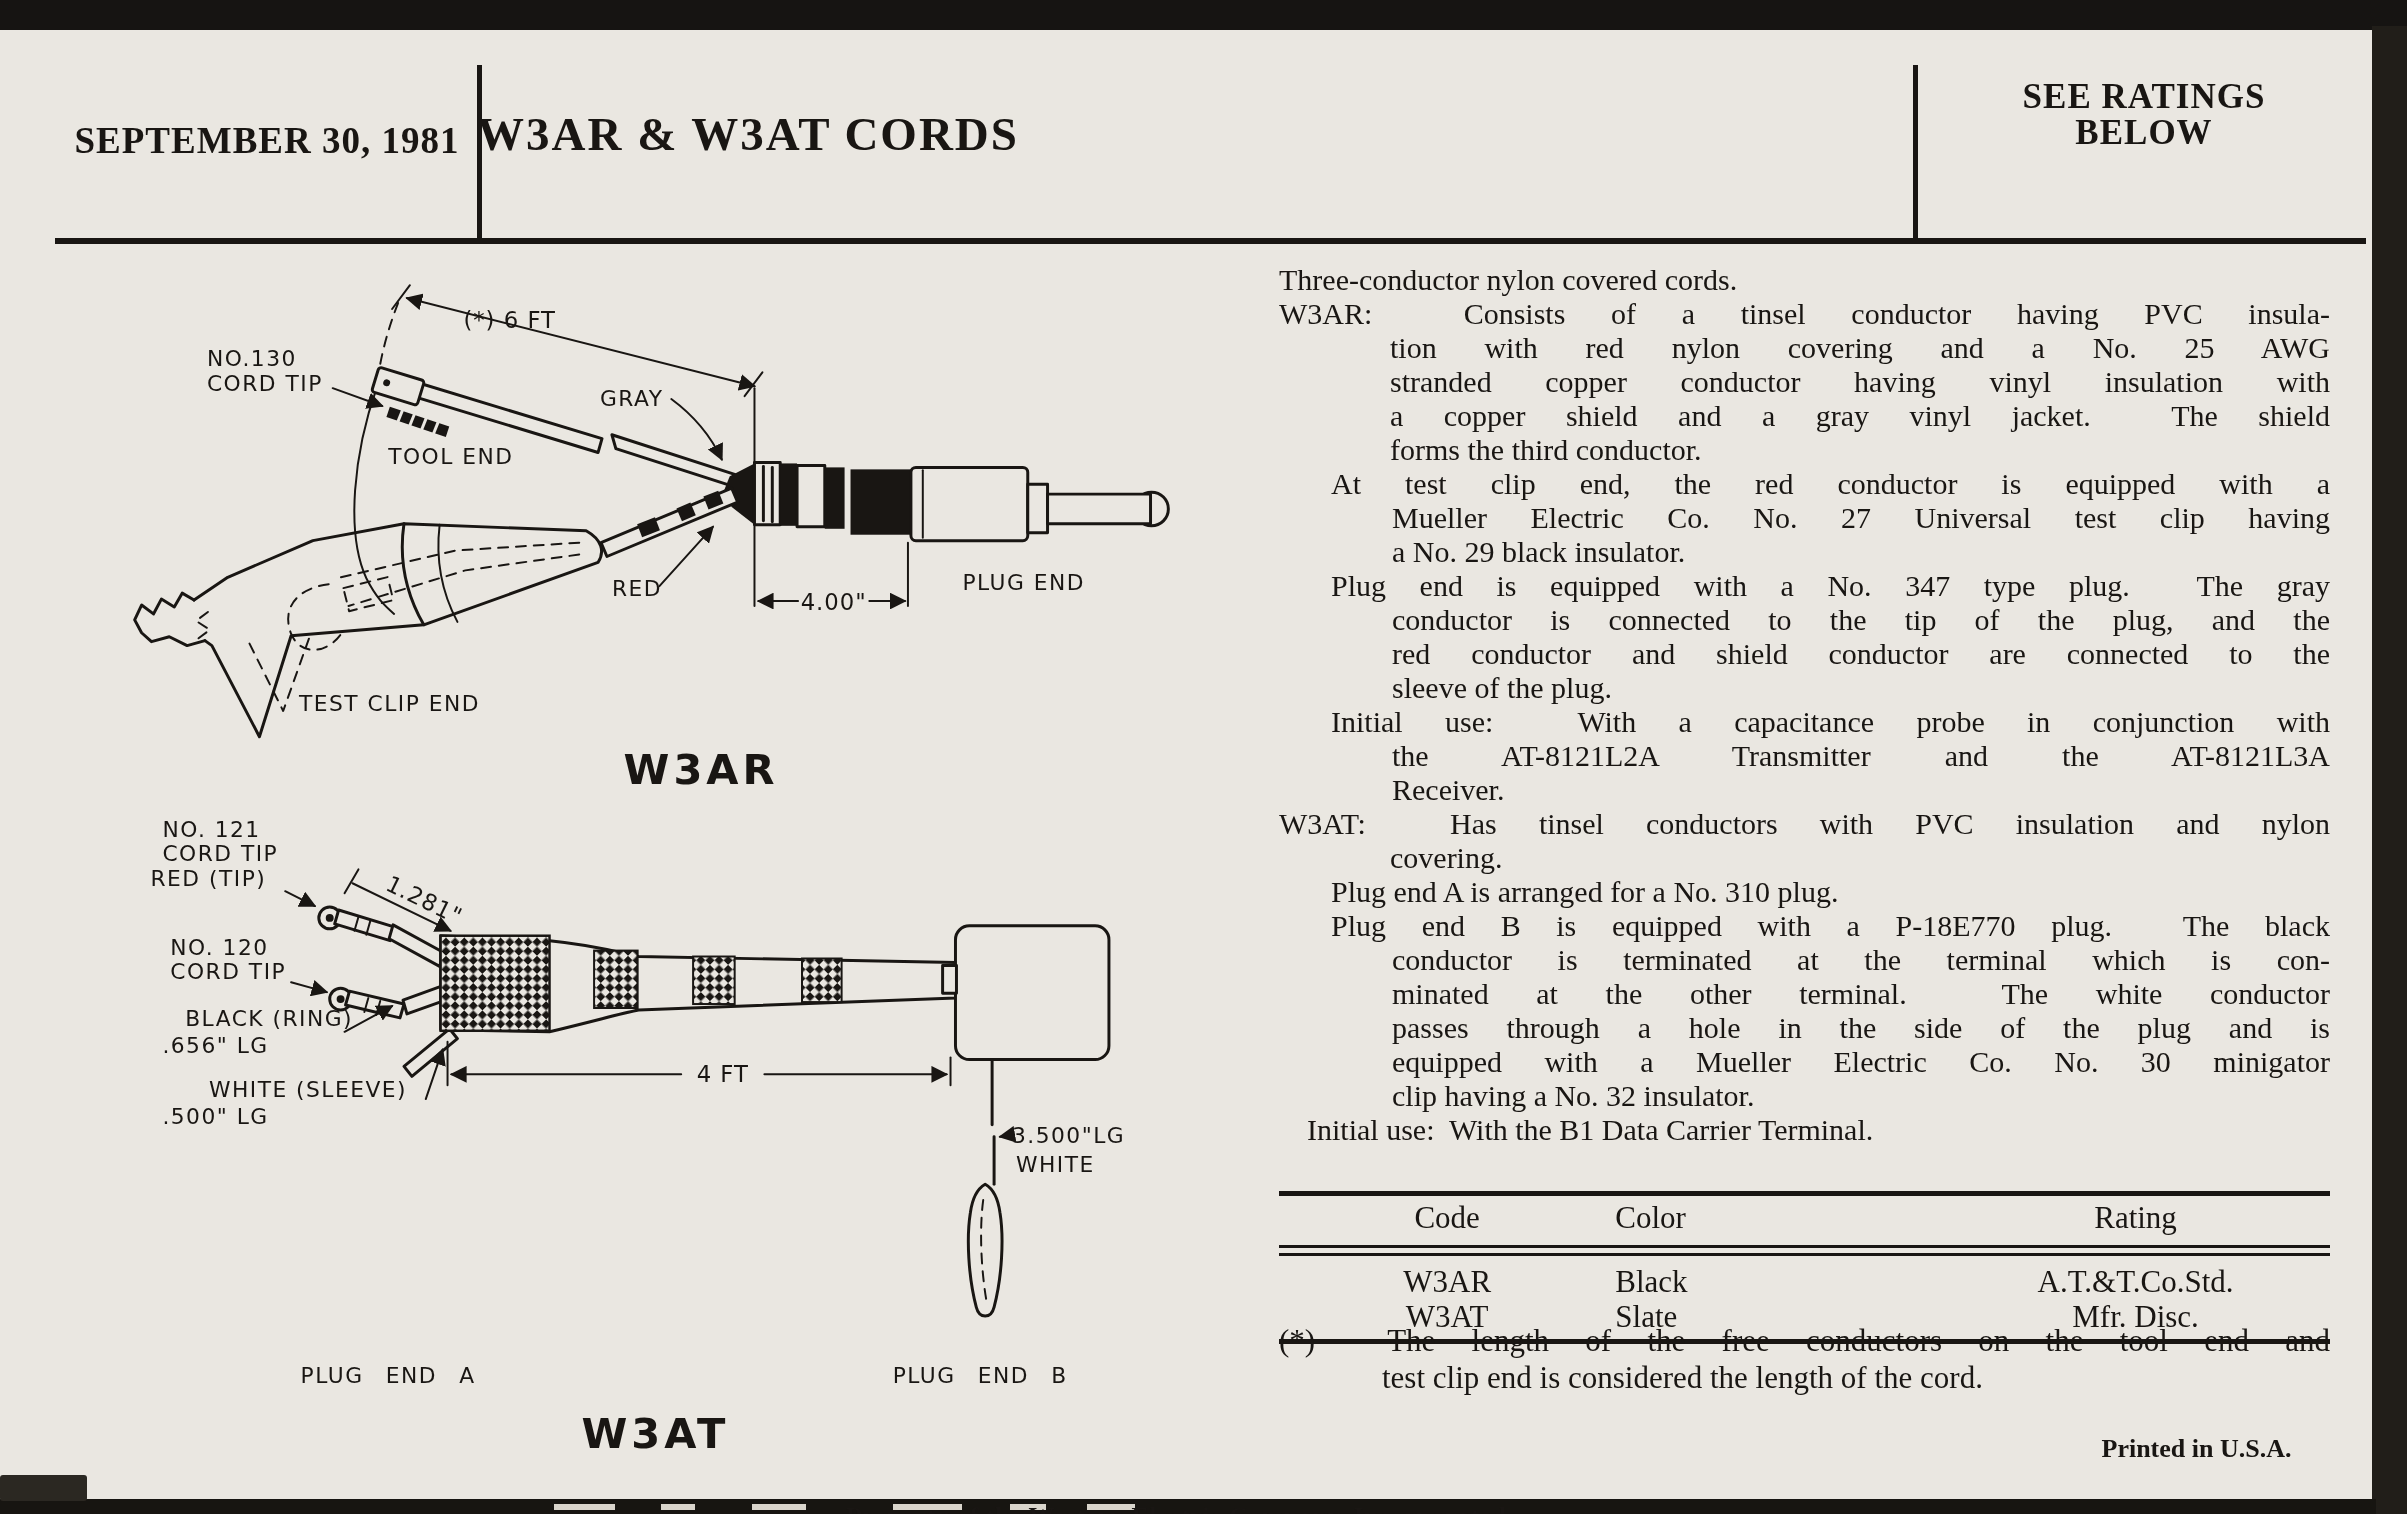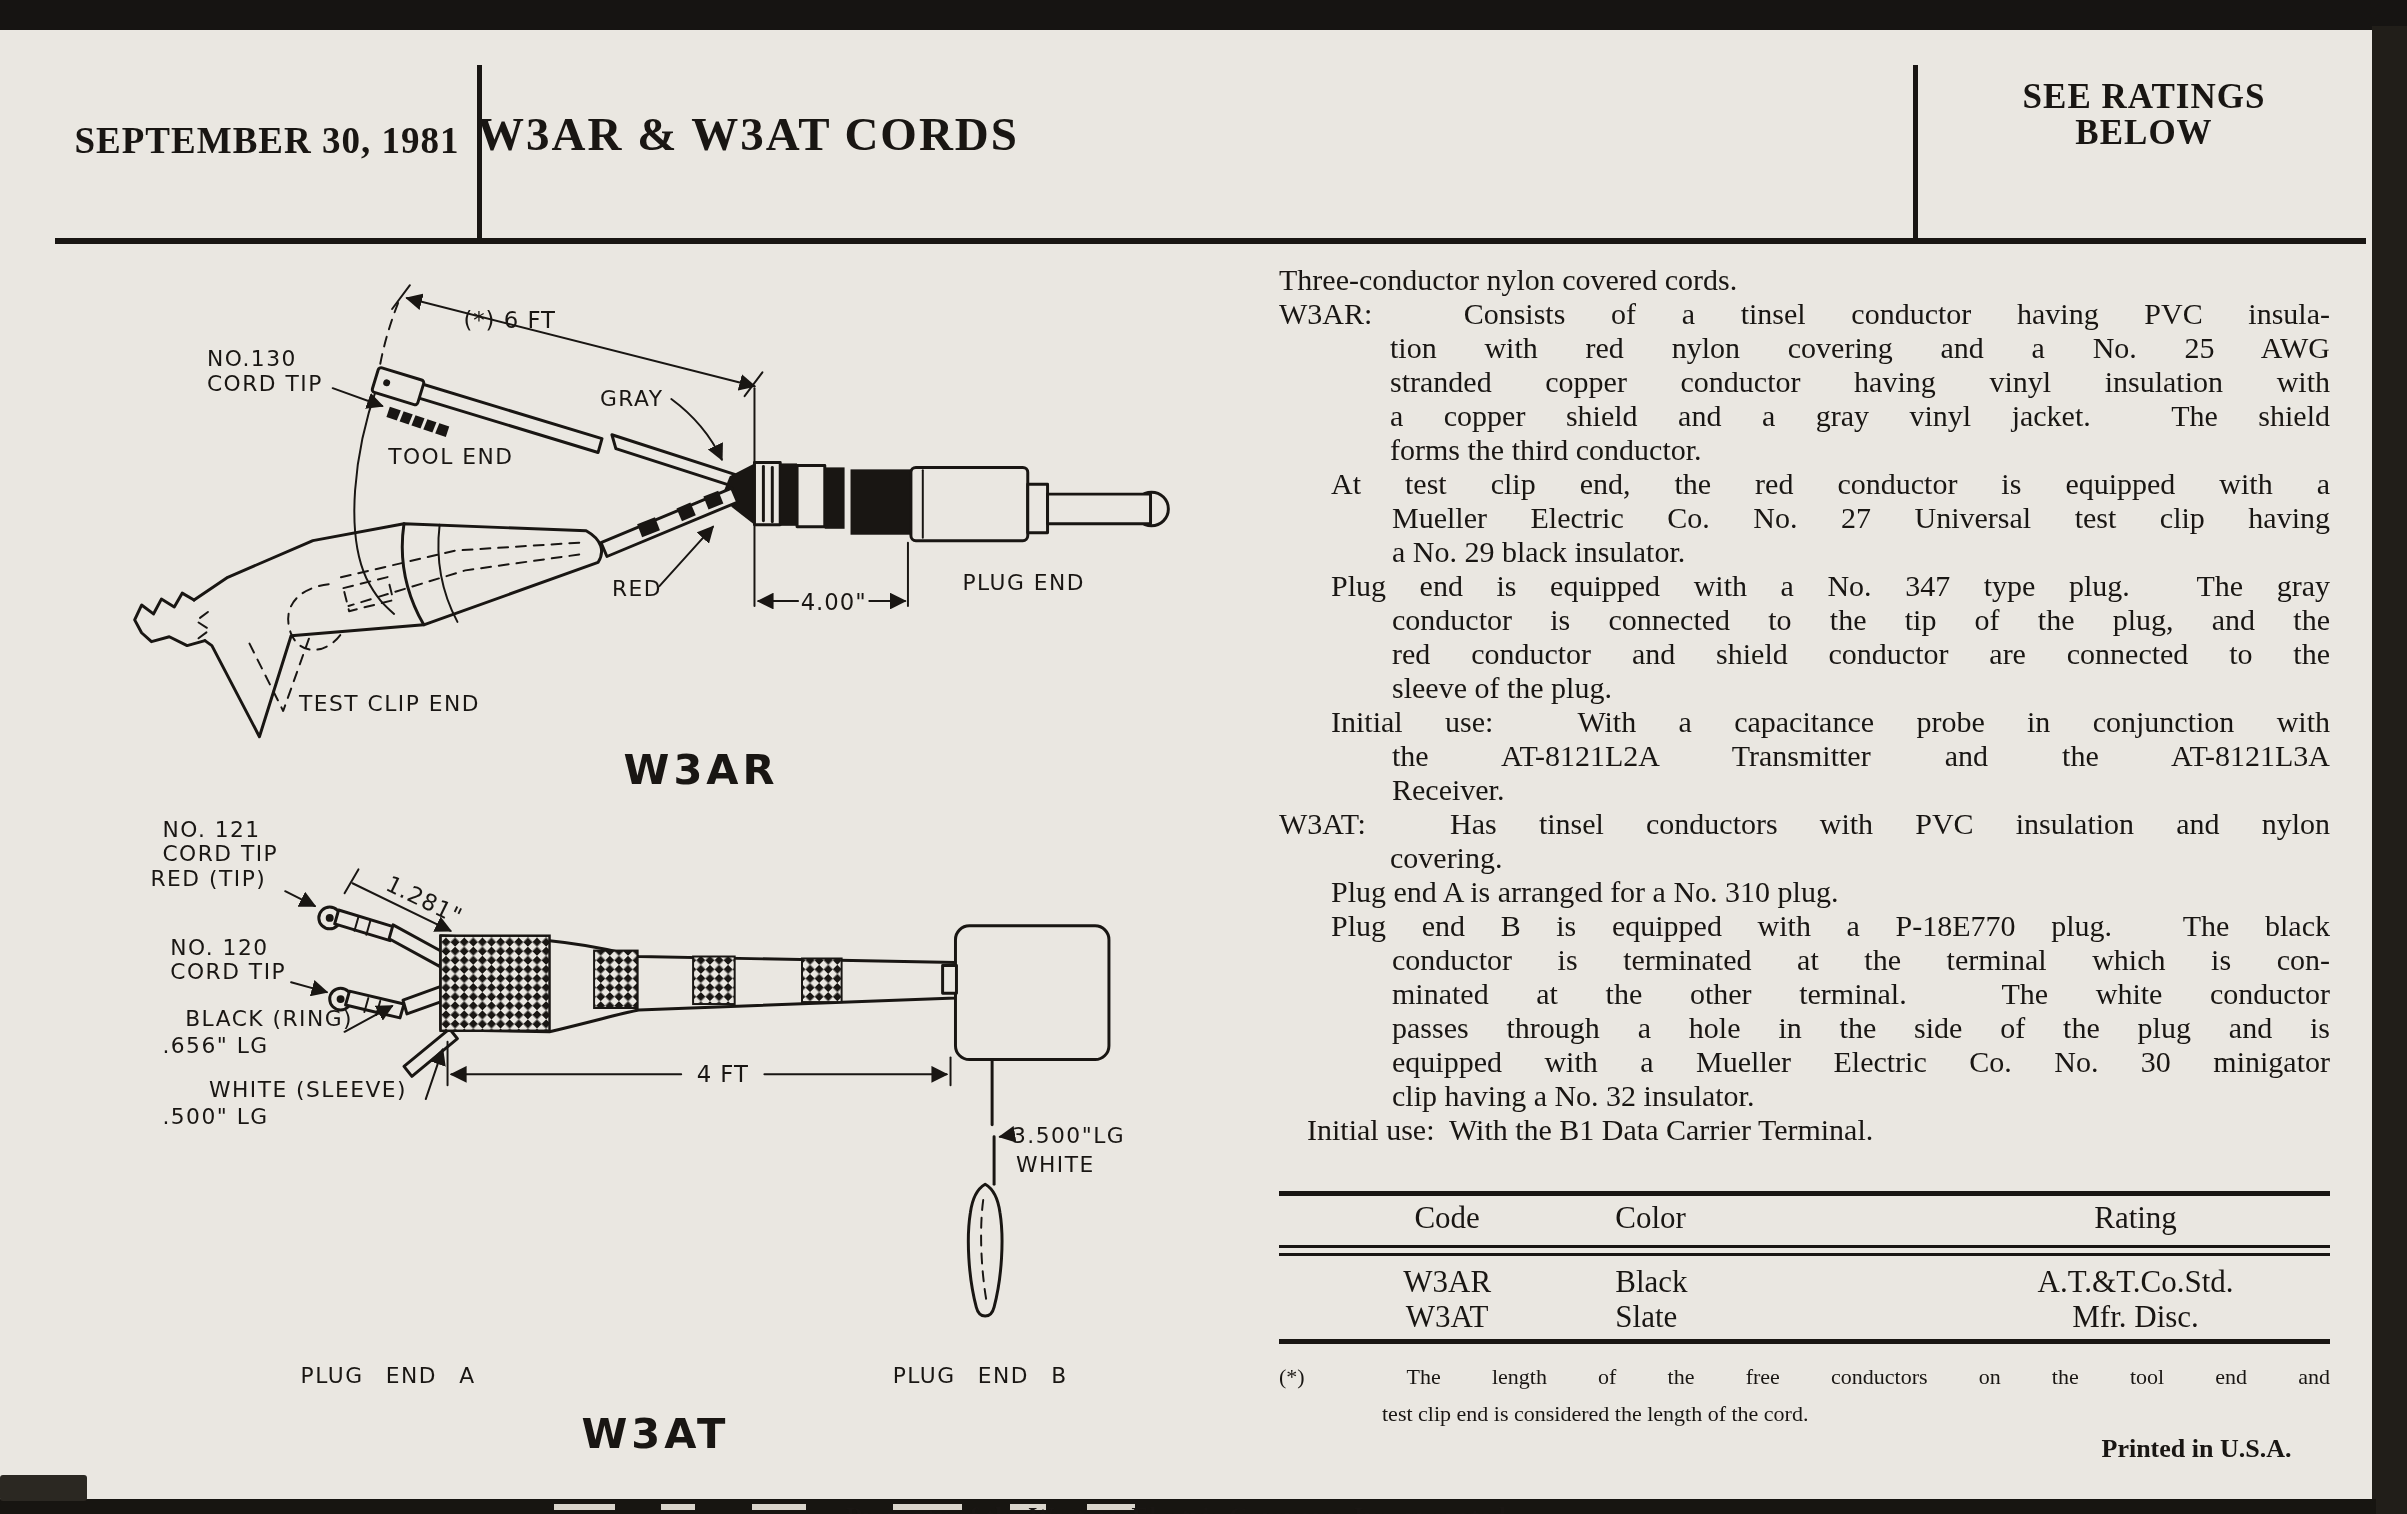--- a/index.html
+++ b/index.html
@@ -37,21 +37,21 @@
   #spec .sub2 .line:first-child{padding-left:28px;}
 
   
   .trule{position:absolute;left:1279px;width:1051px;background:#191613;}
   .trow{position:absolute;left:1279px;width:1051px;display:flex;font-size:31px;}
   .trow .c1{width:32%;text-align:center;}
   .trow .c2{width:31%;text-align:left;}
   .trow .c3{width:37%;text-align:center;}
 
   
-  #footnote{position:absolute;left:1279px;top:1358px;width:1051px;font-size:22px;line-height:37px;}
+  #footnote{position:absolute;left:1279px;top:1322px;width:1051px;font-size:31px;line-height:37px;}
   #footnote .fl1{white-space:pre-wrap;text-align:justify;text-align-last:justify;}
   #footnote .fl2{padding-left:103px;white-space:pre-wrap;}
 
   
   .footer-left{position:absolute;left:846px;top:1502px;font-size:26px;font-weight:bold;letter-spacing:0.5px;}
   .footer-right{position:absolute;left:2067px;top:1434px;width:259px;font-size:26px;font-weight:bold;text-align:center;}
 
   
   svg.diagrams{position:absolute;left:0;top:0;}
   svg .ln{stroke:#191613;fill:none;stroke-width:3;stroke-linecap:round;stroke-linejoin:round;}

